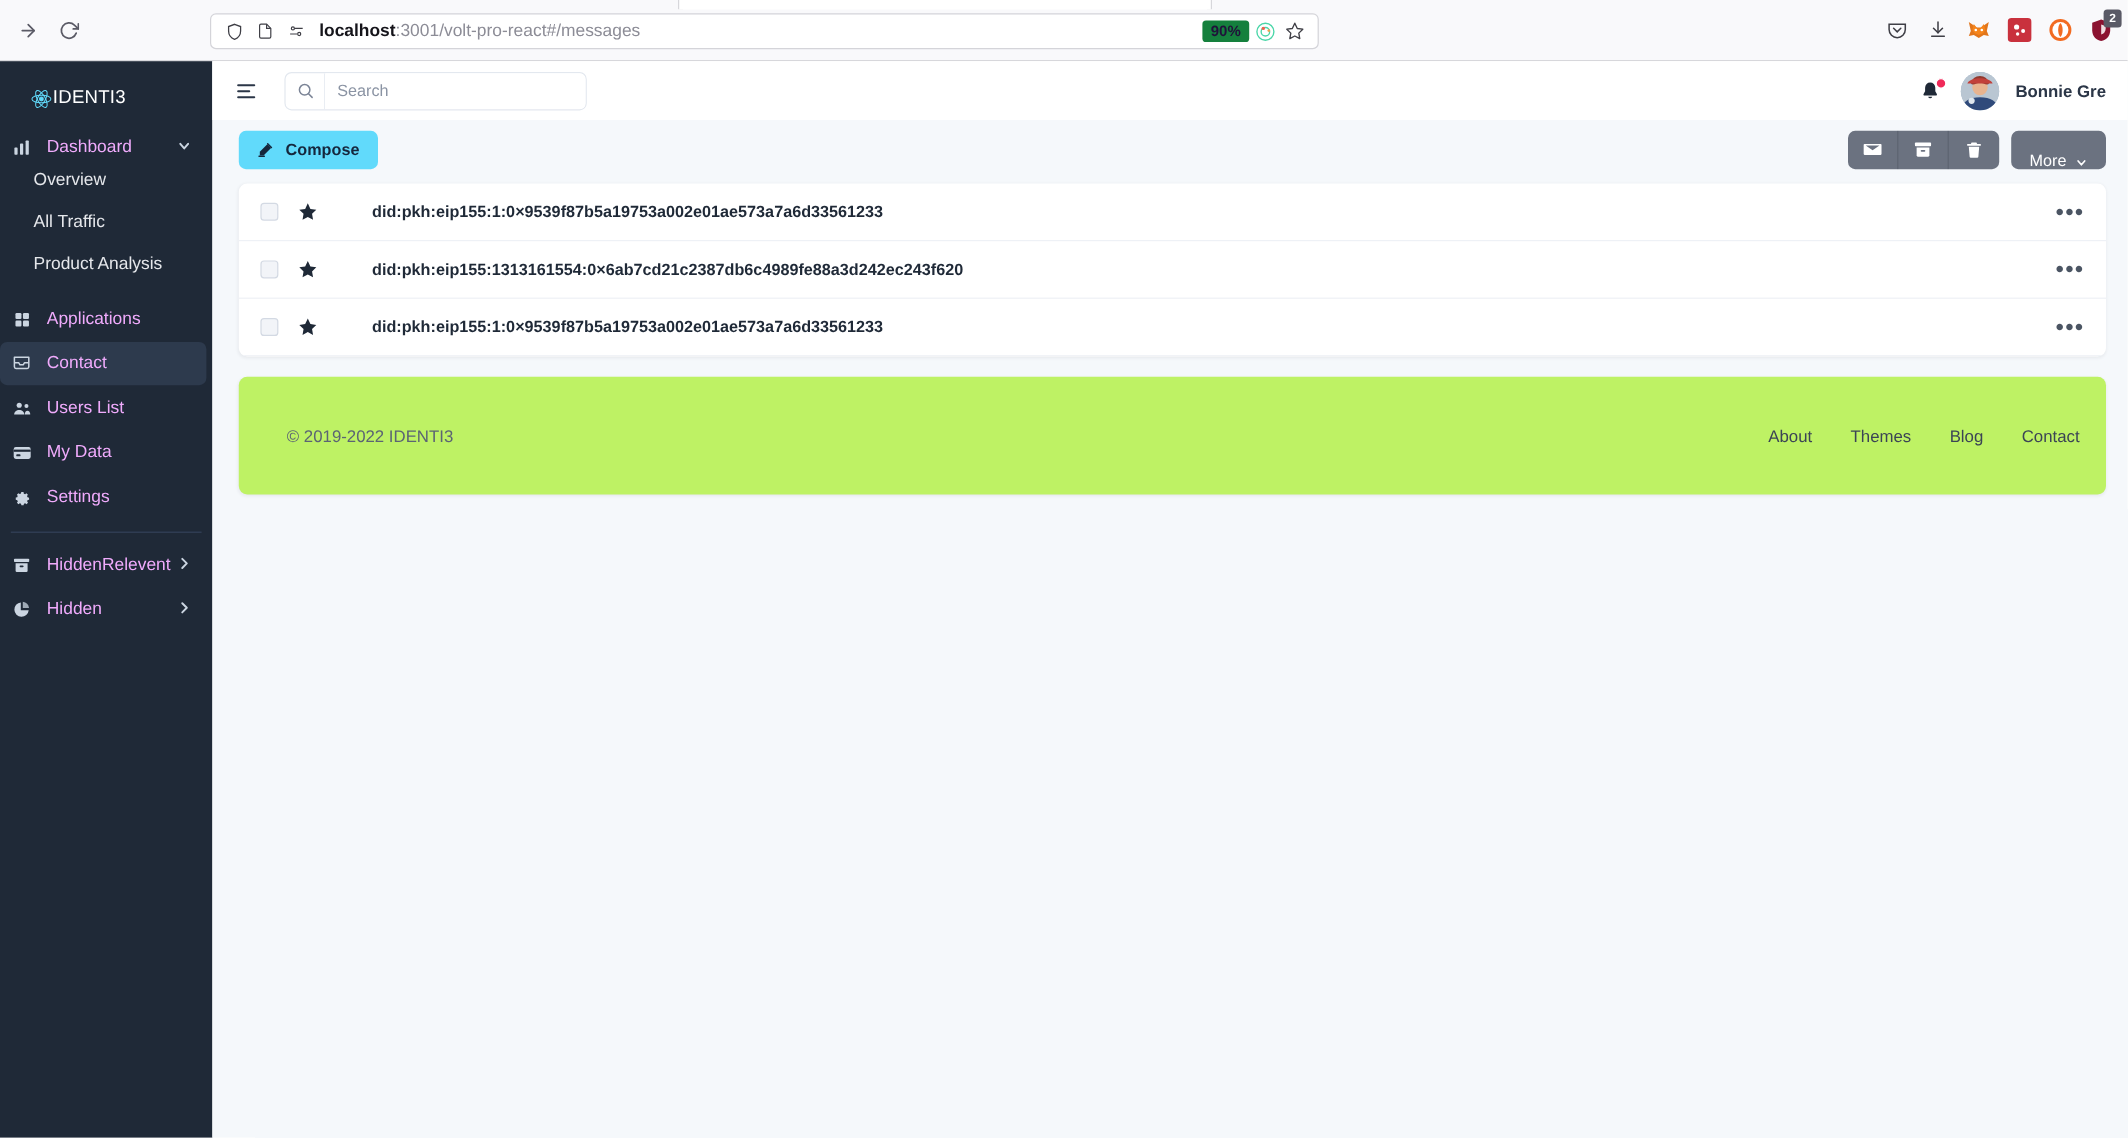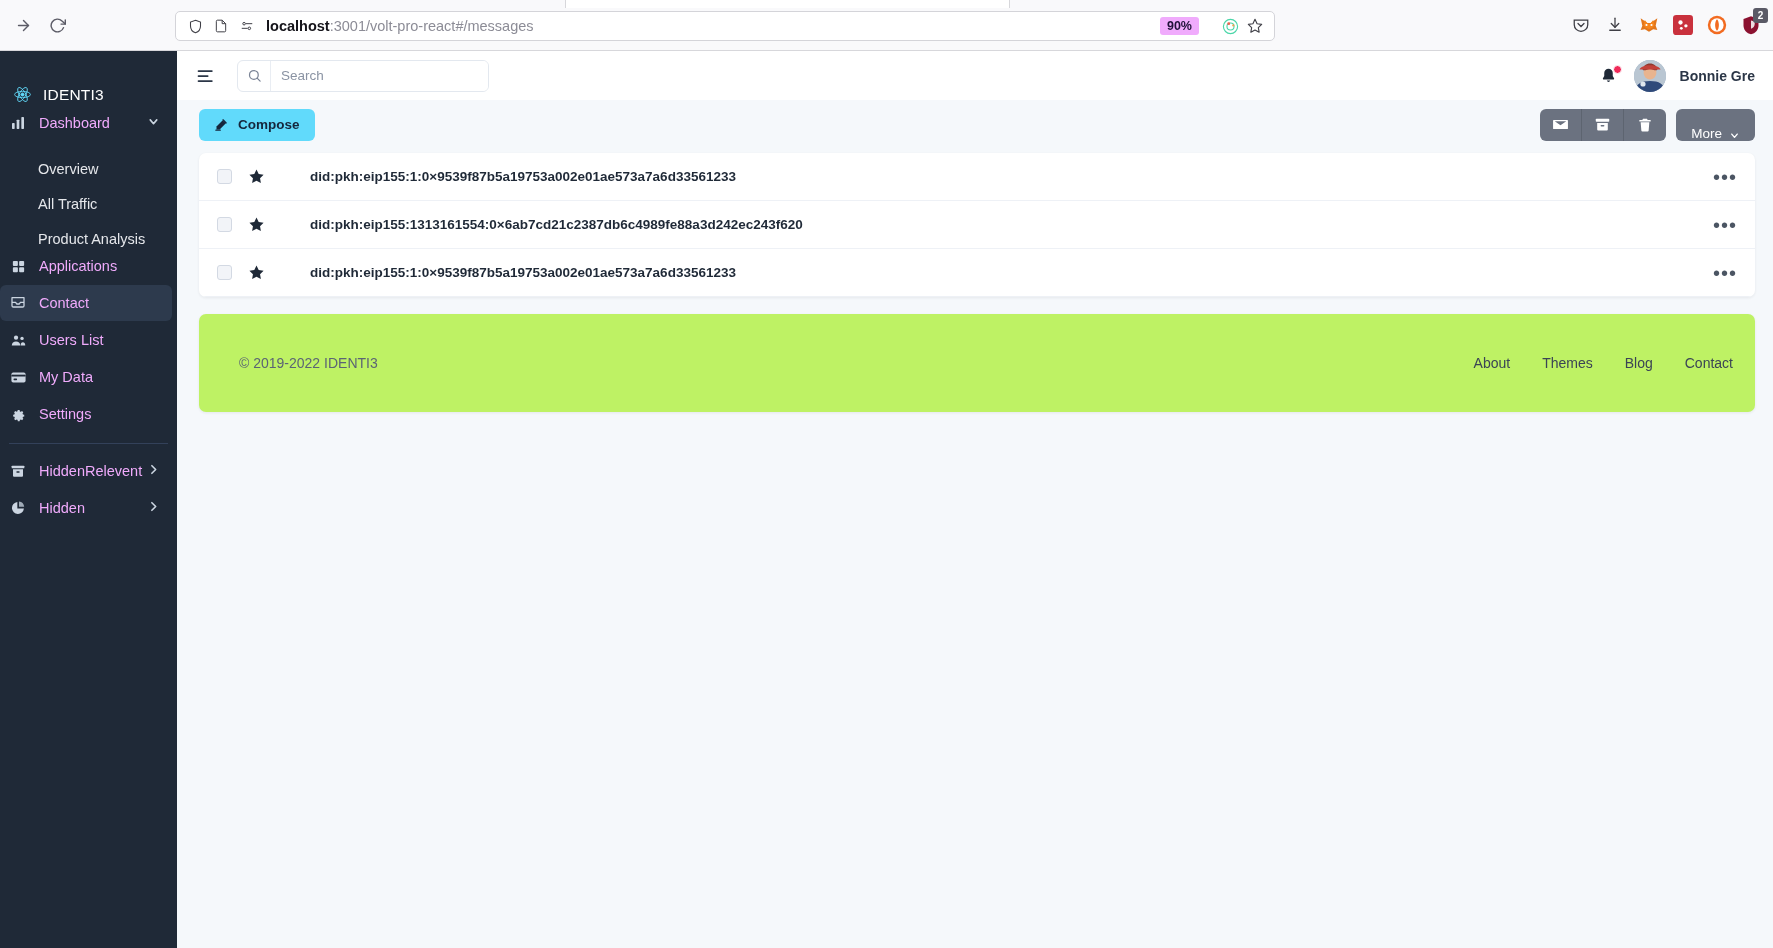--- a/index.html
+++ b/index.html
@@ -23,36 +23,36 @@
   }
   .nav-btn {
     position: absolute; top: 10px; width: 30px; height: 30px;
     display: flex; align-items: center; justify-content: center;
     border-radius: 4px; color: #5b5b66;
   }
   #nav-forward { left: 8px; }
   #nav-reload  { left: 42px; }
 
   #urlbar {
-    position: absolute; left: 175px; top: 11px; width: 1100px; height: 30px;
+    position: absolute; left: 175px; top: 11px; width: 924px; height: 30px;
     background: #ffffff; border: 1px solid #d4d4d9; border-radius: 5px;
     display: flex; align-items: center; padding: 4px 6px;
   }
   .urlbar-icon {
     width: 26px; height: 22px; display: flex; align-items: center; justify-content: center;
     color: #3f3f46; flex: 0 0 auto;
   }
   #url-text {
     flex: 1 1 auto; font-size: 14.5px; color: #8c8c96; padding-left: 6px;
     white-space: nowrap; overflow: hidden;
   }
   #url-text b { color: #15141a; font-weight: 700; }
   #zoom-badge {
-    font-size: 12.5px; color: #20123a; background: #f0abfc;
-    border-radius: 3px; padding: 2px 7px; margin-right: 19px; font-weight: 600;
+    font-size: 12.5px; color: #20123a; background: #15803d;
+    border-radius: 3px; padding: 2px 7px; margin-right: 1px; font-weight: 600;
   }
   .urlbar-right { display: flex; align-items: center; flex: 0 0 auto; }
   #tracker-icon { width: 24px; height: 22px; display:flex; align-items:center; justify-content:center; }
   #bookmark-star { width: 26px; height: 22px; display:flex; align-items:center; justify-content:center; color:#3f3f46; }
 
   #ext-area { position: absolute; right: 6px; top: 9px; display: flex; align-items: center; gap: 2px; }
   .ext-btn {
     width: 32px; height: 32px; border-radius: 4px;
     display: flex; align-items: center; justify-content: center; position: relative;
   }
@@ -62,34 +62,34 @@
     border-radius: 3px; text-align: center; padding: 0 2px; font-weight: 600;
   }
 
   
   #sidebar {
     position: absolute; left: 0; top: 51px; width: 177px; height: 897px;
     background: #1f2937; color: #e5e7eb;
     padding-top: 9px;
   }
   #brand {
-    display: flex; align-items: flex-end; height: 44px; padding-left: 12px; gap: 11px;
+    display: flex; align-items: center; height: 44px; padding-left: 24px; 
   }
   #brand-name { font-size: 15.5px; color: #fff; letter-spacing: .2px; }
 
   .nav-link {
     display: flex; align-items: center; height: 36px;
     padding-left: 8px; gap: 11px; color: #f0abfc; font-size: 14.5px;
     position: relative; border-radius: 6px; margin: 1px 5px 1px 0;
   }
   .nav-link .ico { width: 20px; display:flex; align-items:center; justify-content:center; color:#cbd5e1; flex:0 0 auto; }
   .nav-link.active { background: #2d3a4d; }
   .nav-link .chev { position: absolute; right: 12px; color: #cbd5e1; }
   .sub-link {
-    display: flex; align-items: flex-end; height: 35px; padding-left: 38px;
+    display: flex; align-items: flex-start; height: 35px; padding-left: 28px;
     color: #e5e7eb; font-size: 14.5px;
   }
   #sidebar-divider { height: 1px; background: #33415a; margin: 11px 9px 9px 9px; }
 
   
   #content {
     position: absolute; left: 177px; top: 51px; width: 1596px; height: 897px;
     background: #f5f8fb;
   }
   #topbar {

